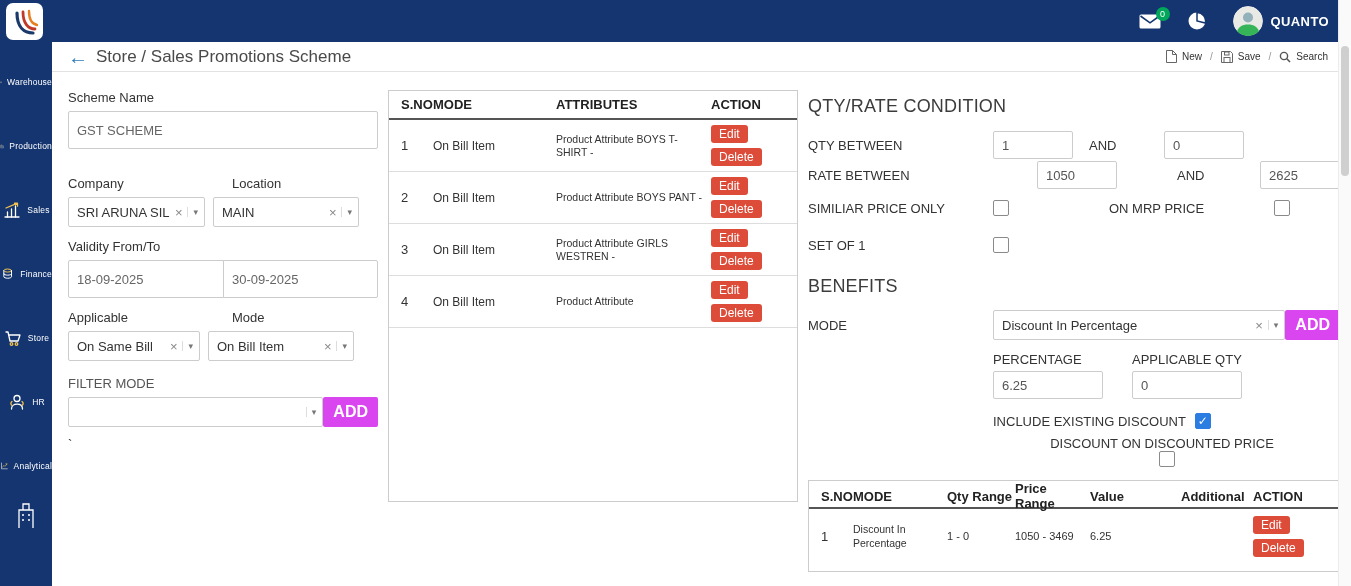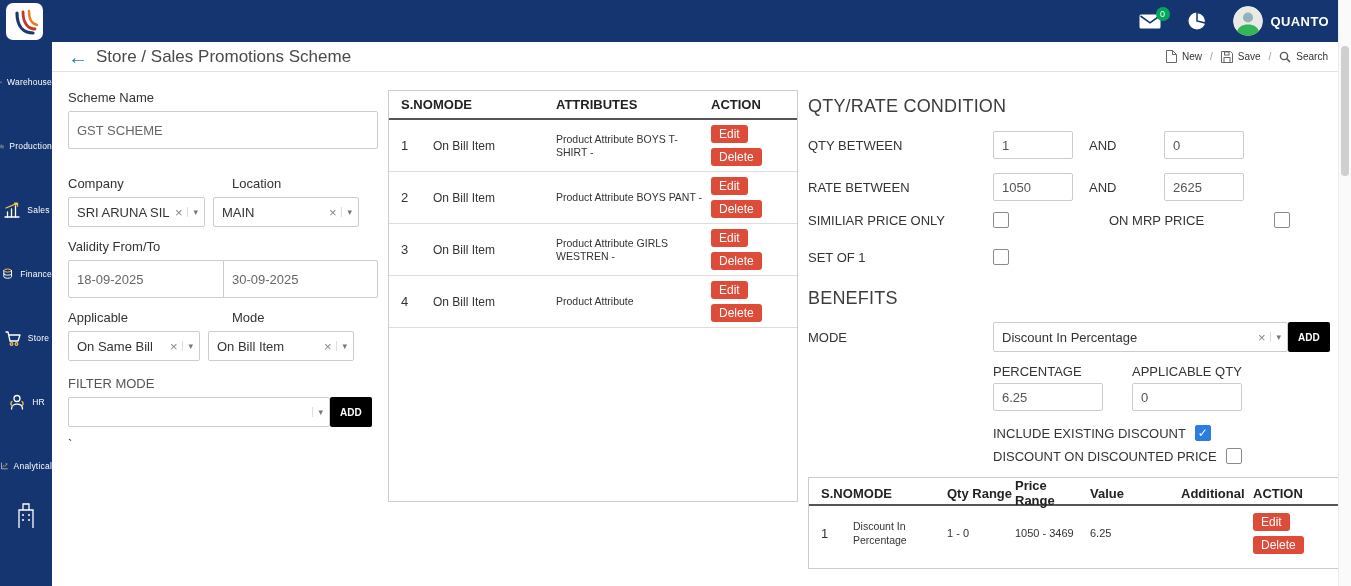--- a/index.html
+++ b/index.html
@@ -45,21 +45,21 @@
   .f-label { font-size:13px; color:#333; }
   .f-label.up { color:#555; }
   input.f-input { width:100%; height:38px; border:1px solid #ccc; border-radius:2px; padding:0 8px; font-size:13px; color:#666;
                   font-family:"Liberation Sans","DejaVu Sans",sans-serif; background:#fff; }
   .f-row { display:flex; }
   .sel { height:30px; border:1px solid #ccc; border-radius:2px; background:#fff; display:flex; align-items:center;
          padding:0 6px 0 8px; font-size:13px; color:#333; cursor:pointer; }
   .sel .sel-text { flex:1; overflow:hidden; white-space:nowrap; }
   .sel .clear { color:#888; font-size:13px; margin:0 5px; }
   .sel .caret { color:#777; font-size:9px; border-left:1px solid #ddd; padding-left:5px; }
-  .add-btn { background:#000000; color:#fff; border:none; font-size:10px; font-weight:bold; padding:0 10px; height:30px;
+  .add-btn { background:#d946ef; color:#fff; border:none; font-size:16px; font-weight:bold; padding:0 10px; height:30px;
              border-radius:2px; cursor:pointer; font-family:inherit; }
   .stray { font-size:13px; color:#333; margin-top:10px; }
 
   
   .attr-table { position:absolute; left:336px; top:18px; width:410px; height:412px; border:1px solid #ccc; background:#fff; }
   .at-head { display:grid; grid-template-columns:44px 123px 155px 1fr; height:29px; align-items:center;
              border-bottom:2px solid #555; font-size:13px; font-weight:bold; color:#222; }
   .at-row { display:grid; grid-template-columns:44px 123px 155px 1fr; min-height:51px; align-items:center;
             border-bottom:1px solid #ddd; }
   .cell-pad { padding-left:12px; }
@@ -76,29 +76,29 @@
   .row { display:flex; align-items:center; }
   .lbl185 { width:185px; font-size:13px; color:#333; flex:0 0 185px; }
   input.sm-input { width:80px; height:28px; border:1px solid #ccc; border-radius:2px; padding:0 8px; font-size:13px; color:#555;
                    font-family:inherit; }
   input.md-input { width:110px; height:28px; border:1px solid #ccc; border-radius:2px; padding:0 8px; font-size:13px; color:#555;
                    font-family:inherit; }
   .and-lbl { width:75px; margin-left:16px; font-size:13px; color:#333; }
   .cb { width:16px; height:16px; border:1px solid #8a8a8a; border-radius:2px; background:#fff; cursor:pointer;
         display:flex; align-items:center; justify-content:center; flex:0 0 16px; }
   .cb.checked { background:#2b7de1; border-color:#2b7de1; color:#fff; font-size:12px; font-weight:bold; }
-  .r-qty { margin-top:14px; } .r-rate { margin-top:14px; } .r-sim { margin-top:11px; } .r-set { margin-top:21px; }
+  .r-qty { margin-top:14px; } .r-rate { margin-top:2px;gap:44px; } .r-sim { margin-top:11px; } .r-set { margin-top:21px; }
   .ben-title { margin-top:23px; }
   .r-mode { margin-top:13px; }
   .r-plabels { margin-top:12px; padding-left:185px; font-size:13px; color:#333; }
   .r-plabels .pl1 { width:139px; }
   .r-pinputs { margin-top:4px; padding-left:185px; }
   .r-pinputs .gap { width:29px; }
   .r-incl { margin-top:14px; padding-left:185px; }
-  .r-disc { margin-top:7px; padding-left:185px; }
+  .r-disc { margin-top:7px; padding-left:185px;flex-direction:column; }
   .incl-lbl { font-size:13px; color:#333; margin-right:9px; }
   .mrp-lbl { width:165px; margin-left:100px; font-size:13px; color:#333; }
 
   
   .ben-table { margin-top:13px; border:1px solid #ccc; background:#fff; padding-bottom:8px; }
   .bt-head { display:grid; grid-template-columns:44px 94px 68px 75px 91px 72px 1fr; height:28px; align-items:center;
              border-bottom:2px solid #555; font-size:13px; font-weight:bold; color:#222; }
   .bt-row { display:grid; grid-template-columns:44px 94px 68px 75px 91px 72px 1fr; min-height:54px; align-items:center; }
   .bt-sno { font-size:13px; color:#333; }
   .bt-sm { font-size:11px; color:#333; }

